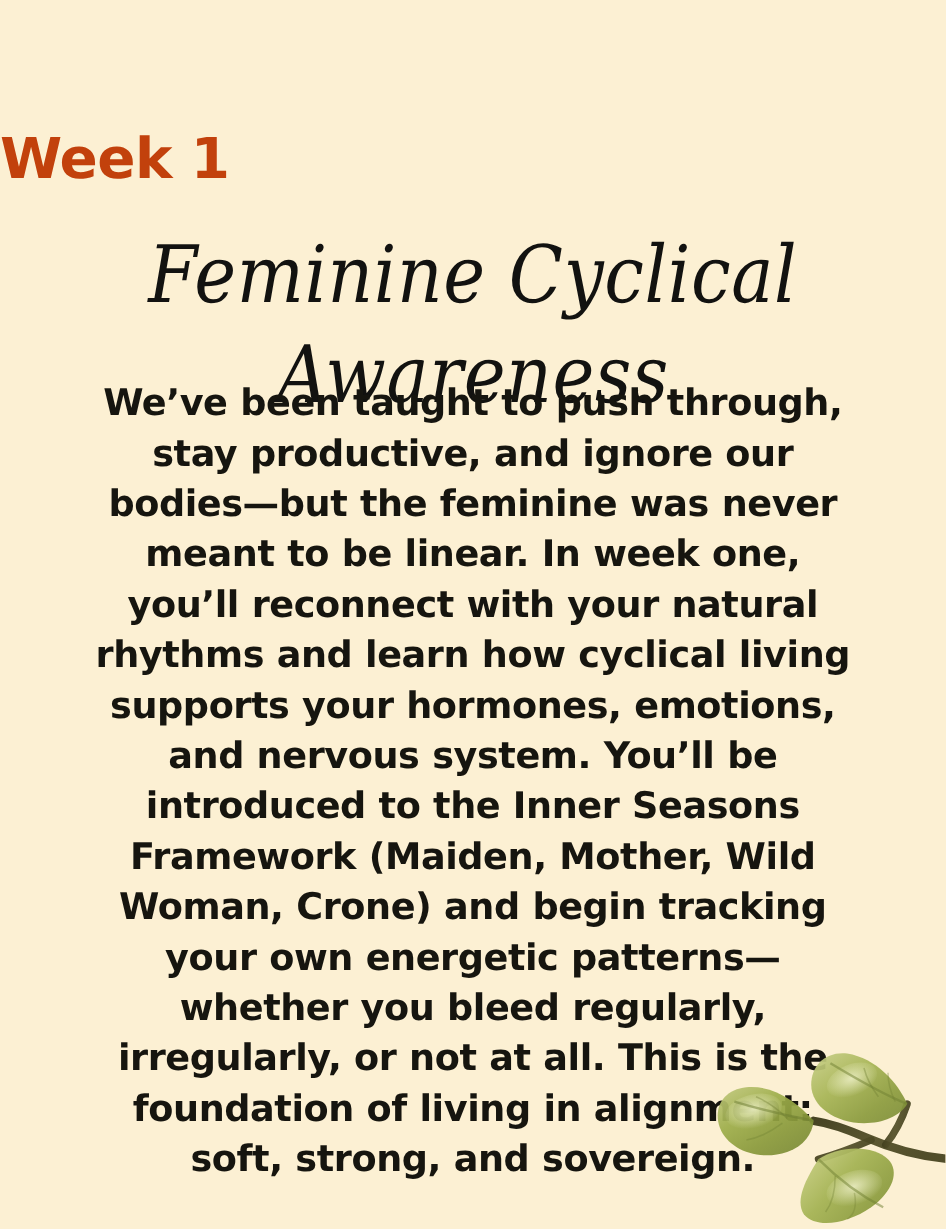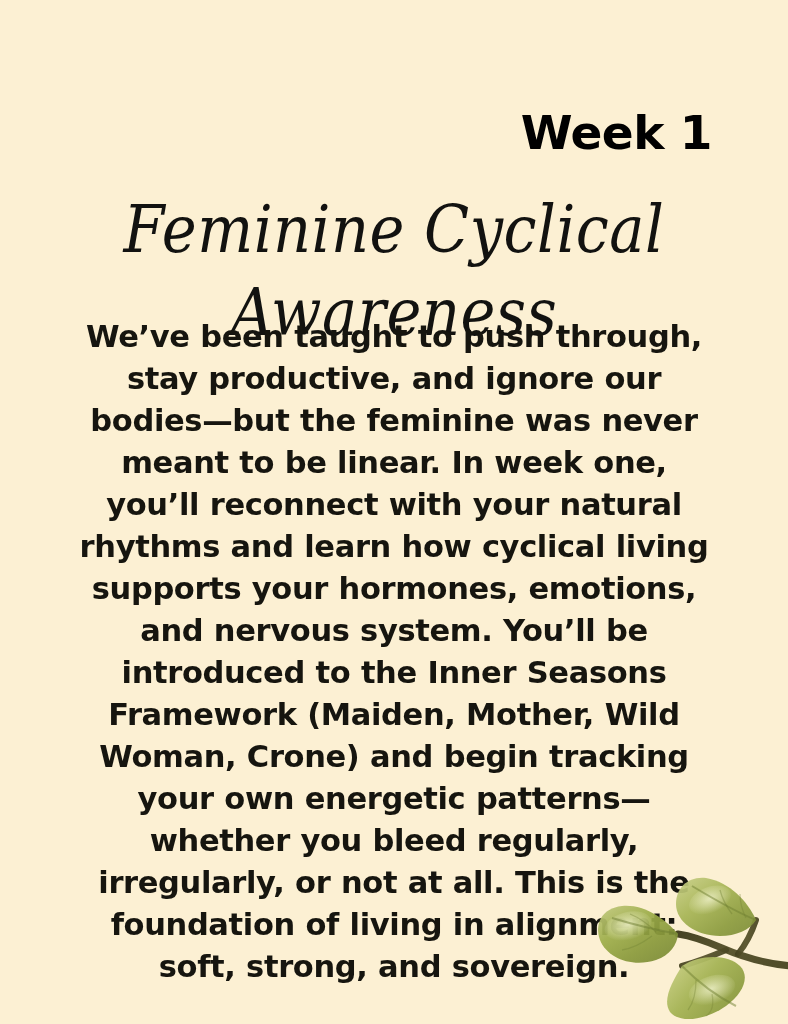--- a/index.html
+++ b/index.html
@@ -20,26 +20,26 @@
     background: #fcf0d3;
     overflow: hidden;
   }
 
   
   .week-title {
     position: absolute;
     top: 107px;
     left: 0;
     width: 712px;
-    text-align: right;
+    text-align: left;
     font-family: "DejaVu Sans", sans-serif;
     font-size: 47px;
     font-weight: bold;
     letter-spacing: -0.5px;
-    color: #000000;
+    color: #c2410c;
     line-height: 1.1;
   }
 
   
   .script-heading {
     position: absolute;
     top: 188px;
     left: 0;
     width: 788px;
     text-align: center;

